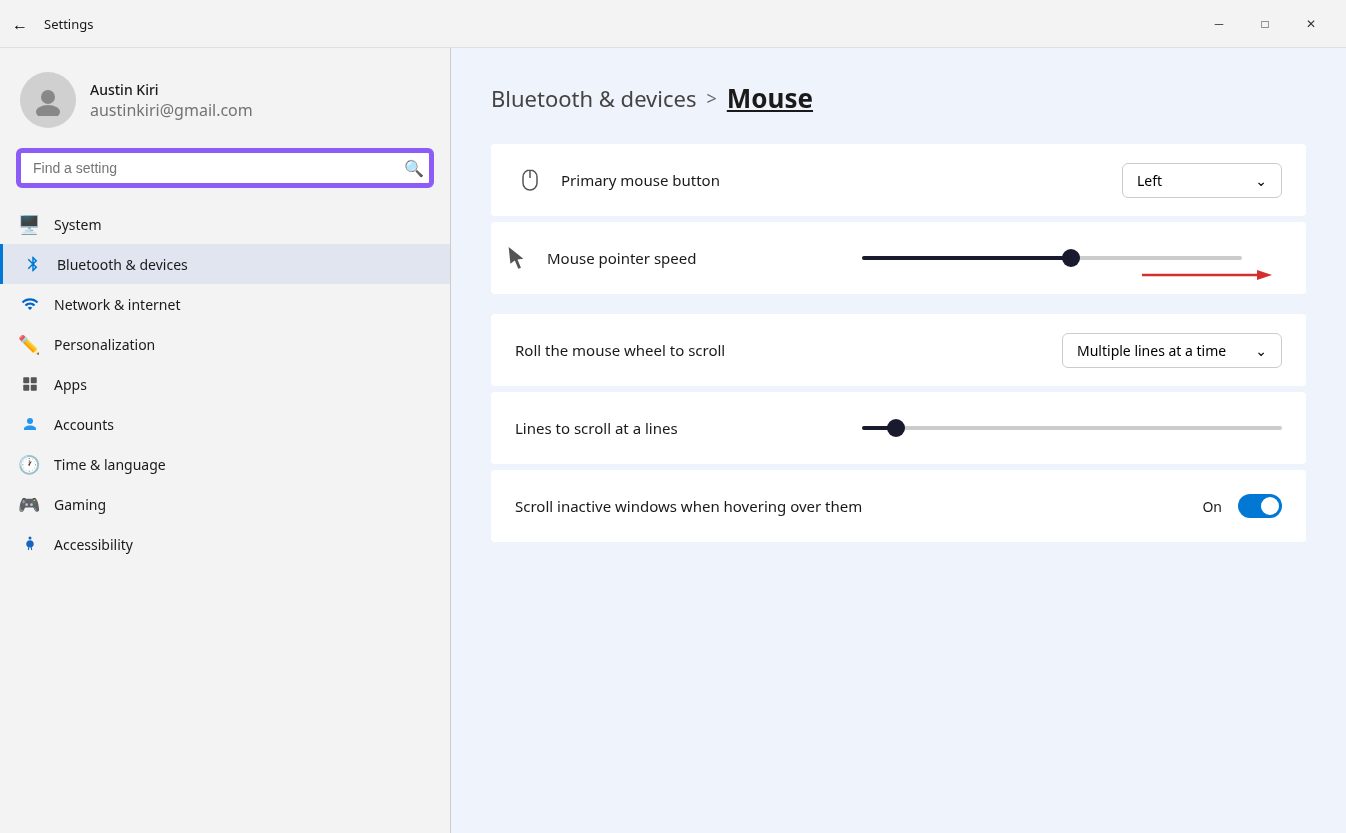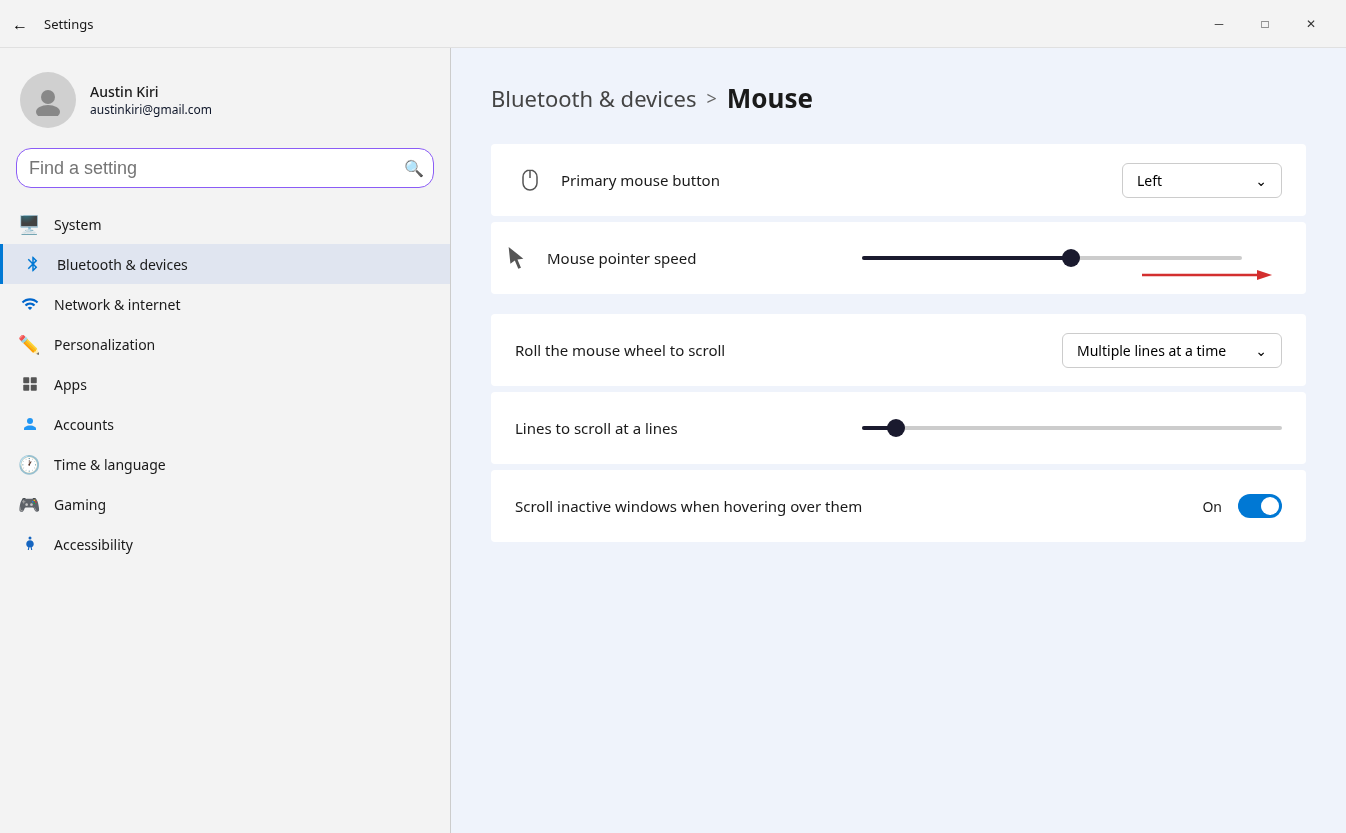--- a/index.html
+++ b/index.html
@@ -88,36 +88,36 @@
     .user-info {
       display: flex;
       flex-direction: column;
     }
     .user-name {
       font-size: 14px;
       font-weight: 500;
       color: #1a1a1a;
     }
     .user-email {
-      font-size: 12px;
-      color: #0f172a;
+      font-size: 16px;
+      color: #737373;
       text-align: center;
     }
 
     .search-box {
       margin: 0 16px 16px 16px;
       position: relative;
     }
     .search-input {
       width: 100%;
       height: 40px;
-      border: 1px solid #8b5cf6;
-      border-radius: 15px;
+      border: 5px solid #8b5cf6;
+      border-radius: 6px;
       padding: 0 36px 0 12px;
-      font-size: 18px;
+      font-size: 14px;
       background: white;
       outline: none;
     }
     .search-icon-wrap {
       position: absolute;
       right: 10px;
       top: 50%;
       transform: translateY(-50%);
       color: #555;
     }
@@ -176,20 +176,21 @@
       font-weight: 400;
     }
     .breadcrumb-sep {
       font-size: 18px;
       color: #666;
     }
     .breadcrumb-current {
       font-size: 26px;
       font-weight: 700;
       color: #1a1a1a;
+      text-decoration: underline;
     }
 
     
     .setting-card {
       background: white;
       border-radius: 4px;
       margin-bottom: 6px;
       padding: 0 24px;
     }
     .setting-row {

